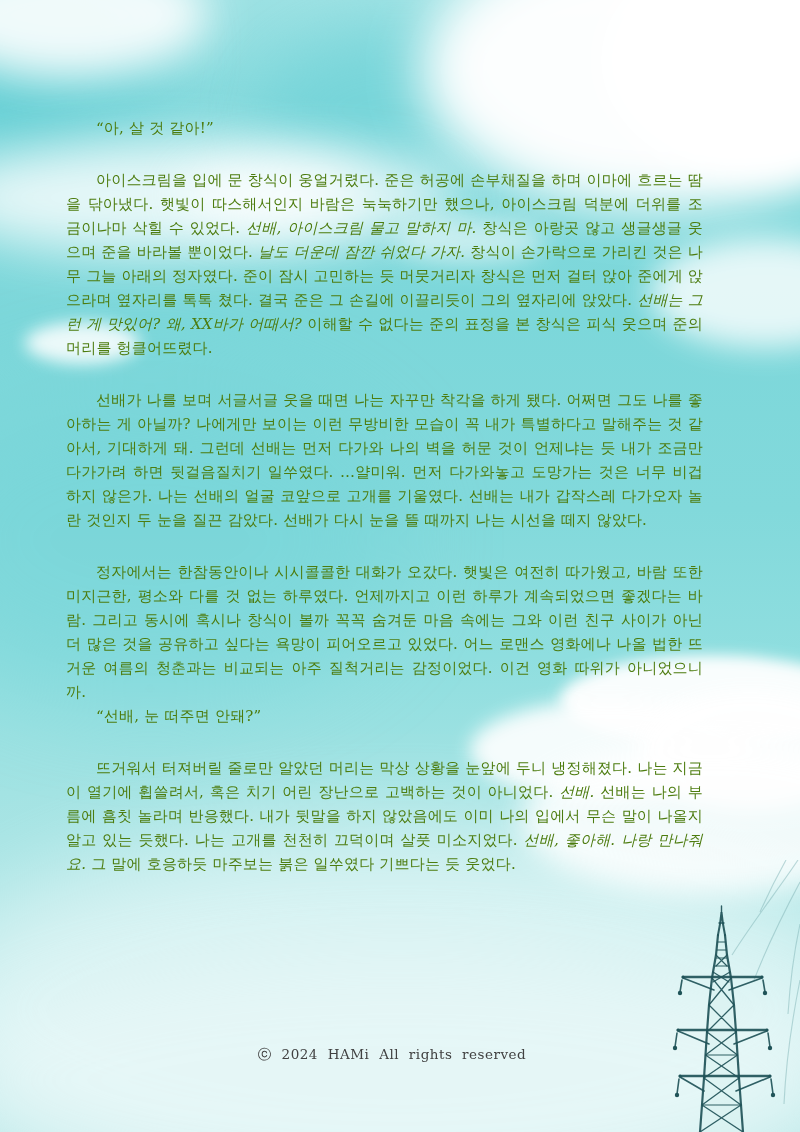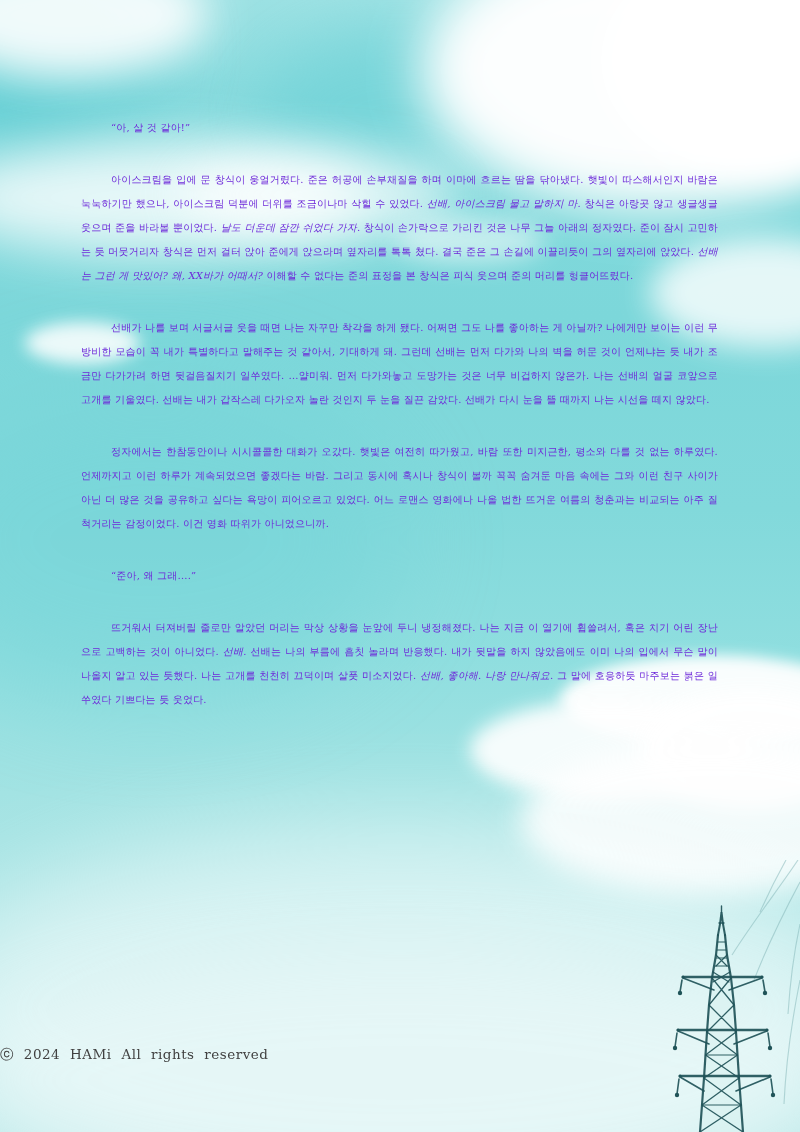--- a/index.html
+++ b/index.html
@@ -29,31 +29,31 @@
   .c5b{left:470px;top:700px;width:280px;height:100px;filter:blur(9px);opacity:.9;}
   .c5c{left:640px;top:690px;width:220px;height:120px;filter:blur(10px);opacity:.95;}
   .c5d{left:520px;top:745px;width:380px;height:150px;filter:blur(14px);opacity:.85;}
   .c6 {left:-80px;top:820px;width:960px;height:380px;filter:blur(45px);opacity:.5;}
   .c6b{left:-60px;top:950px;width:920px;height:260px;filter:blur(40px);opacity:.35;}
   .t1{left:-90px;top:-60px;width:260px;height:220px;background:#59cbd1;filter:blur(34px);opacity:.75;}
   .t2{left:260px;top:30px;width:280px;height:160px;background:#6ed2d7;filter:blur(30px);opacity:.6;}
   .t3{left:-100px;top:380px;width:500px;height:320px;background:#74d4d8;filter:blur(50px);opacity:.5;}
   
   .story{
-    position:absolute;left:81px;top:116px;width:637px;z-index:3;
-    color:#6d28d9;font-size:10px;line-height:24px;
+    position:absolute;left:66px;top:116px;width:637px;z-index:3;
+    color:#4d7c0f;font-size:15px;line-height:24px;
     text-align:justify;word-break:break-all;letter-spacing:.2px;
   }
   .para{margin:0;text-indent:30px;}
   .para.gap{margin-top:28px;}
   .it{font-style:italic;}
   
   .footer{
     position:absolute;left:0;top:1046px;width:784px;z-index:3;
-    text-align:left;font-size:13.5px;color:#414141;
+    text-align:center;font-size:13.5px;color:#414141;
     letter-spacing:.5px;word-spacing:5px;
   }
   
   .tower{position:absolute;left:662px;top:860px;z-index:2;}
 </style>
 </head>
 <body>
 
 <div class="page">
 
@@ -132,21 +132,21 @@
       <circle cx="18" cy="216" r="1.6"></circle>
         <circle cx="108" cy="216" r="1.6"></circle>
     </g>
   </svg>
 
   <main class="story">
       <p class="para"><span>“아, 살 것 같아!”</span></p>
       <p class="para gap"><span>아이스크림을 입에 문 창식이 웅얼거렸다. 준은 허공에 손부채질을 하며 이마에 흐르는 땀을 닦아냈다. 햇빛이 따스해서인지 바람은 눅눅하기만 했으나, 아이스크림 덕분에 더위를 조금이나마 삭힐 수 있었다. </span><span class="it">선배, 아이스크림 물고 말하지 마.</span><span> 창식은 아랑곳 않고 생글생글 웃으며 준을 바라볼 뿐이었다. </span><span class="it">날도 더운데 잠깐 쉬었다 가자.</span><span> 창식이 손가락으로 가리킨 것은 나무 그늘 아래의 정자였다. 준이 잠시 고민하는 듯 머뭇거리자 창식은 먼저 걸터 앉아 준에게 앉으라며 옆자리를 톡톡 쳤다. 결국 준은 그 손길에 이끌리듯이 그의 옆자리에 앉았다. </span><span class="it">선배는 그런 게 맛있어? 왜, XX바가 어때서?</span><span> 이해할 수 없다는 준의 표정을 본 창식은 피식 웃으며 준의 머리를 헝클어뜨렸다.</span></p>
       <p class="para gap"><span>선배가 나를 보며 서글서글 웃을 때면 나는 자꾸만 착각을 하게 됐다. 어쩌면 그도 나를 좋아하는 게 아닐까? 나에게만 보이는 이런 무방비한 모습이 꼭 내가 특별하다고 말해주는 것 같아서, 기대하게 돼. 그런데 선배는 먼저 다가와 나의 벽을 허문 것이 언제냐는 듯 내가 조금만 다가가려 하면 뒷걸음질치기 일쑤였다. …얄미워. 먼저 다가와놓고 도망가는 것은 너무 비겁하지 않은가. 나는 선배의 얼굴 코앞으로 고개를 기울였다. 선배는 내가 갑작스레 다가오자 놀란 것인지 두 눈을 질끈 감았다. 선배가 다시 눈을 뜰 때까지 나는 시선을 떼지 않았다.</span></p>
       <p class="para gap"><span>정자에서는 한참동안이나 시시콜콜한 대화가 오갔다. 햇빛은 여전히 따가웠고, 바람 또한 미지근한, 평소와 다를 것 없는 하루였다. 언제까지고 이런 하루가 계속되었으면 좋겠다는 바람. 그리고 동시에 혹시나 창식이 볼까 꼭꼭 숨겨둔 마음 속에는 그와 이런 친구 사이가 아닌 더 많은 것을 공유하고 싶다는 욕망이 피어오르고 있었다. 어느 로맨스 영화에나 나올 법한 뜨거운 여름의 청춘과는 비교되는 아주 질척거리는 감정이었다. 이건 영화 따위가 아니었으니까.</span></p>
-      <p class="para gap"><span>“준아, 왜 그래….”</span></p>
+      <p class="para"><span>“선배, 눈 떠주면 안돼?”</span></p>
       <p class="para gap"><span>뜨거워서 터져버릴 줄로만 알았던 머리는 막상 상황을 눈앞에 두니 냉정해졌다. 나는 지금 이 열기에 휩쓸려서, 혹은 치기 어린 장난으로 고백하는 것이 아니었다. </span><span class="it">선배.</span><span> 선배는 나의 부름에 흠칫 놀라며 반응했다. 내가 뒷말을 하지 않았음에도 이미 나의 입에서 무슨 말이 나올지 알고 있는 듯했다. 나는 고개를 천천히 끄덕이며 살풋 미소지었다. </span><span class="it">선배, 좋아해. 나랑 만나줘요.</span><span> 그 말에 호응하듯 마주보는 붉은 일쑤였다 기쁘다는 듯 웃었다.</span></p>
     </main>
 
   <footer class="footer">
     <span>ⓒ 2024 HAMi All rights reserved</span>
   </footer>
 
 </div>
 
 </body></html>

